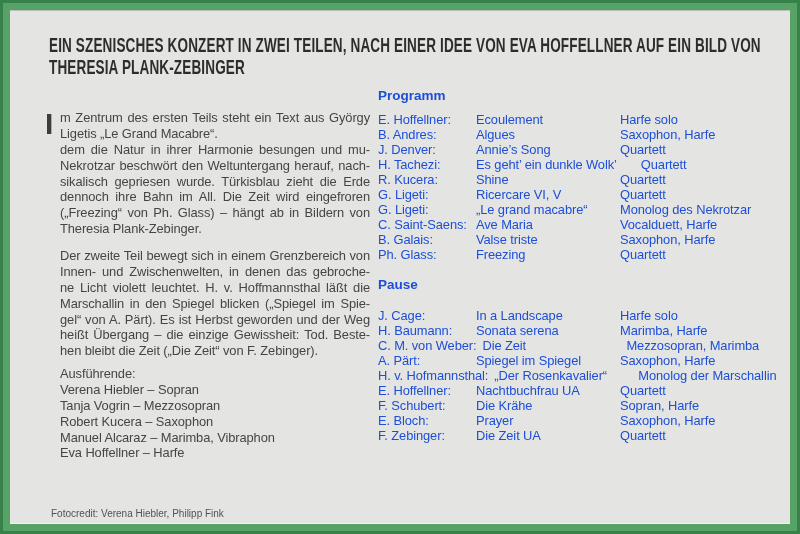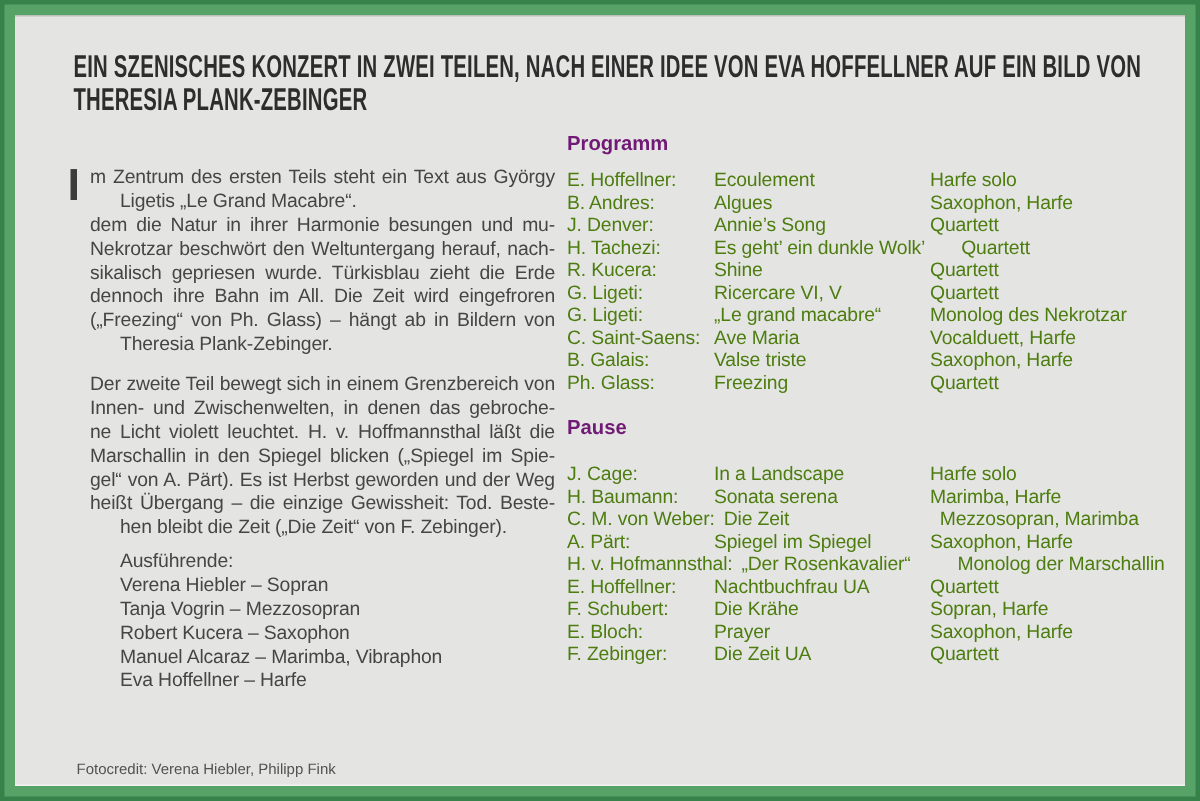--- a/index.html
+++ b/index.html
@@ -19,33 +19,33 @@
     font-size:21px;line-height:22px;white-space:nowrap;
     transform:scaleX(0.645);transform-origin:0 0;letter-spacing:0.2px;
   }
   
   .colblock{position:absolute;left:38px;width:322px;color:#454545;font-size:12.9px;letter-spacing:-0.1px;}
   .p1{top:100px;}
   .p2{top:238px;}
   .performers{top:356px;}
   .text-line{line-height:15.9px;height:15.9px;white-space:nowrap;text-align:justify;text-align-last:left;padding-left:12px;}
   .al-justify{text-align-last:justify;}
-  .al-left{text-align-last:left;margin-left:20px;}
+  .al-left{text-align-last:left;}
   .dropcap{
     float:left;font-weight:bold;font-size:30px;line-height:26px;color:#3c3c3c;
     margin:1px 4px 0 -3px;
   }
   
-  .rc-heading{position:absolute;left:368px;font-size:13.5px;font-weight:bold;color:#701a75;white-space:nowrap;}
+  .rc-heading{position:absolute;left:368px;font-size:13.5px;font-weight:bold;color:#1d4ed8;white-space:nowrap;}
   .h-program{top:78px;}
   .h-pause{top:267px;}
   .rc-rows{position:absolute;left:368px;width:412px;}
   .rows-program{top:102px;}
   .rows-pause{top:298px;}
-  .prow{display:flex;line-height:15px;height:15px;font-size:12.9px;color:#4d7c0f;white-space:nowrap;letter-spacing:-0.1px;}
+  .prow{display:flex;line-height:15px;height:15px;font-size:12.9px;color:#1d4ed8;white-space:nowrap;letter-spacing:-0.1px;}
   .c-composer{min-width:98px;padding-right:6px;box-sizing:border-box;}
   .c-piece{min-width:144px;padding-right:24px;box-sizing:border-box;}
   .c-ensemble{flex:0 0 auto;}
   
   .footer{position:absolute;left:41px;top:498px;font-size:10px;color:#525252;white-space:nowrap;}
 </style>
 </head>
 <body>
 
 <div class="frame" style="background: rgb(86, 162, 103); border-color: rgb(55, 130, 75);">

